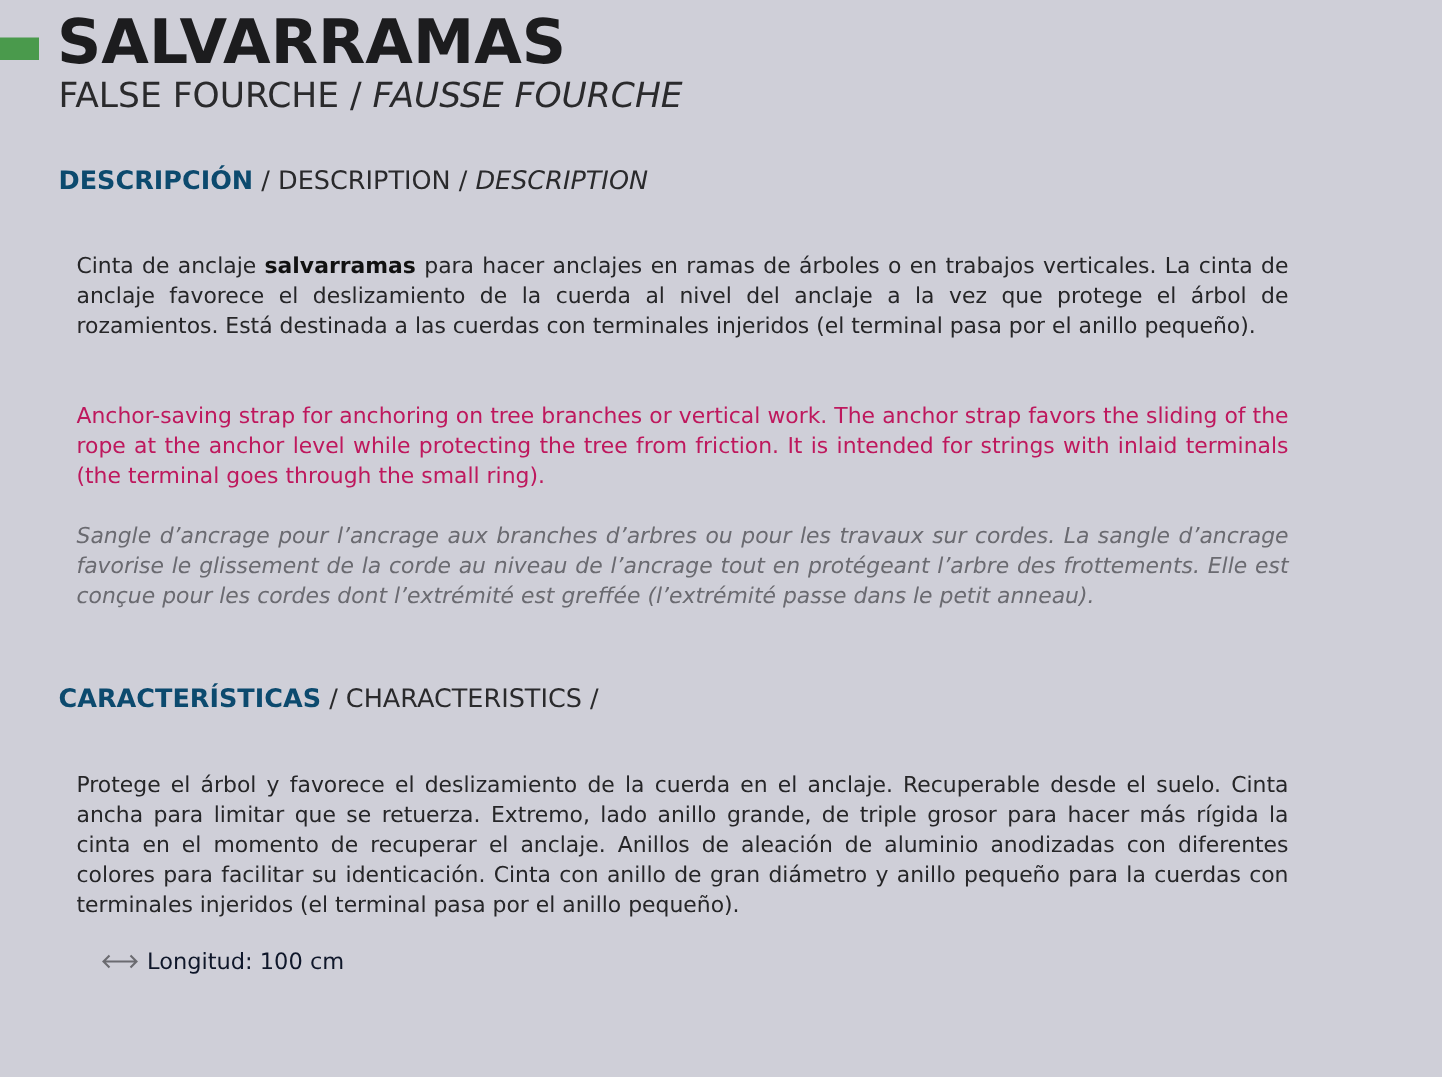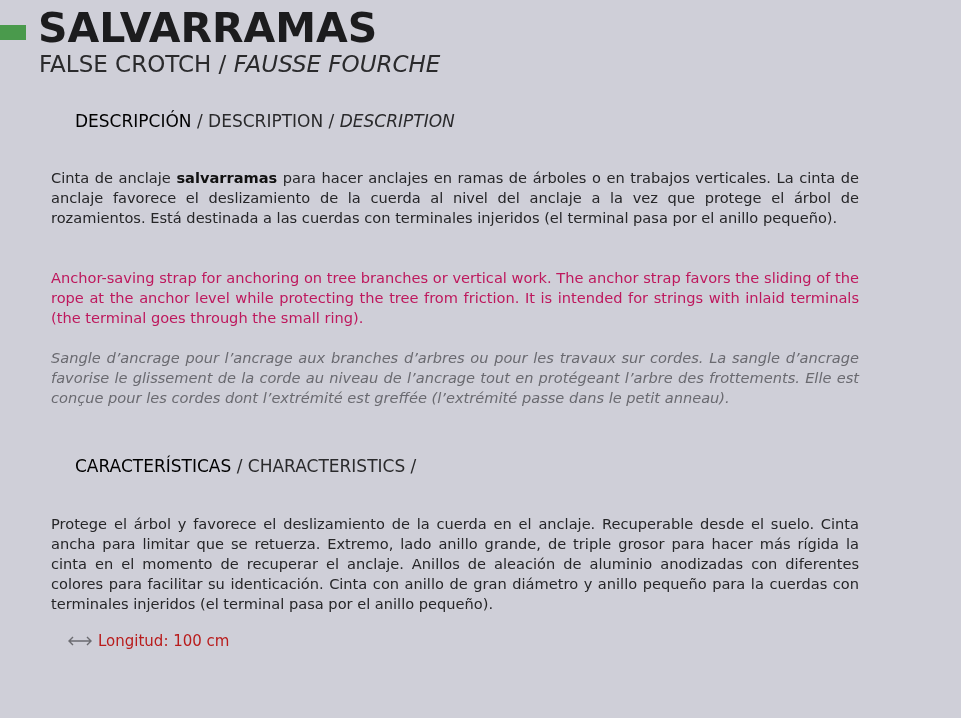--- a/index.html
+++ b/index.html
@@ -21,47 +21,47 @@
     }
     .subtitle {
       position: absolute; left: 39px; top: 49px;
       font-size: 23px; color: #2a2a2c; line-height: 30px; white-space: nowrap;
     }
     .subtitle i { font-style: italic; margin-top: 24px; }
     .h2 {
       position: absolute; left: 39px;
       font-size: 17px; line-height: 20px; color: #2a2a2c; white-space: nowrap;
     }
-    .h2 b { font-weight: normal; color: #000000; margin-left: 36px; }
+    .h2 b { font-weight: bold; color: #0c4a6e; }
     .p {
       position: absolute; left: 39px; width: 808px;
       font-size: 14.6px; line-height: 20px; text-align: justify;
       margin: 12px;
     }
     .p-es { color: #262628; }
     .p-es b { font-weight: bold; color: #111; }
     .p-en { color: #be185d; }
     .p-fr { color: #6a6a70; font-style: italic; }
     .specs {
       position: absolute; left: 67px; top: 628px;
     }
     .spec-row {
       display: flex; align-items: center; height: 26.5px;
-      font-size: 15px; color: #b91c1c;
+      font-size: 15px; color: #0f172a;
     }
     .spec-icon { width: 26px; height: 20px; margin-right: 5px; display: flex; align-items: center; justify-content: center; }
   </style>
 </head>
 <body>
 
 <div class="accent-bar"></div>
 
 <div class="title">SALVARRAMAS</div>
 
-<div class="subtitle"><span>FALSE CROTCH</span><span> / </span><i>FAUSSE FOURCHE</i></div>
+<div class="subtitle"><span>FALSE FOURCHE</span><span> / </span><i>FAUSSE FOURCHE</i></div>
 
 <div class="h2" style="top:111px"><b>DESCRIPCIÓN</b><span> / DESCRIPTION / </span><i>DESCRIPTION</i></div>
 
 <p class="p p-es" style="top:156px"><span>Cinta de anclaje </span><b>salvarramas</b><span> para hacer anclajes en ramas de árboles o en trabajos verticales. La cinta de anclaje favorece el deslizamiento de la cuerda al nivel del anclaje a la vez que protege el árbol de rozamientos. Está destinada a las cuerdas con terminales injeridos (el terminal pasa por el anillo pequeño).</span></p>
 
 <p class="p p-en" style="top:256px">Anchor-saving strap for anchoring on tree branches or vertical work. The anchor strap favors the sliding of the rope at the anchor level while protecting the tree from friction. It is intended for strings with inlaid terminals (the terminal goes through the small ring).</p>
 
 <p class="p p-fr" style="top:336px">Sangle d’ancrage pour l’ancrage aux branches d’arbres ou pour les travaux sur cordes. La sangle d’ancrage favorise le glissement de la corde au niveau de l’ancrage tout en protégeant l’arbre des frottements. Elle est conçue pour les cordes dont l’extrémité est greffée (l’extrémité passe dans le petit anneau).</p>
 
 <div class="h2" style="top:455px; line-height:22px;"><b>CARACTERÍSTICAS</b><span> / CHARACTERISTICS /</span><br></div>

